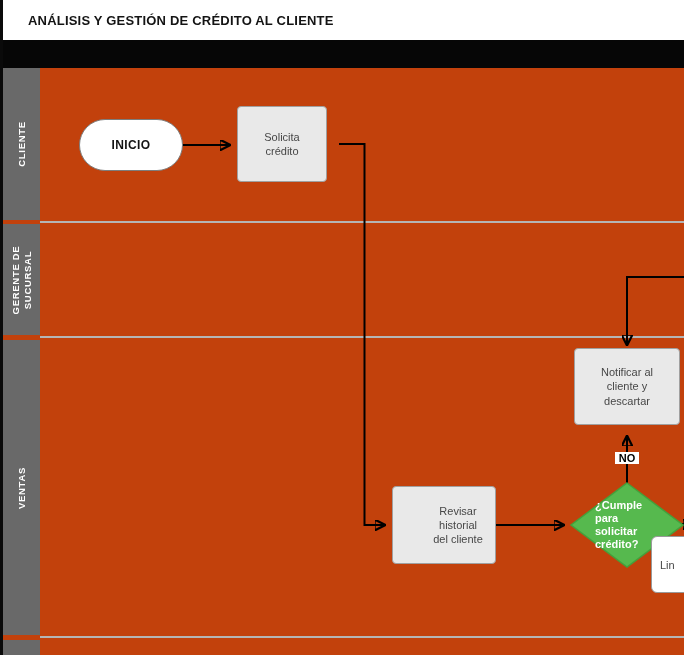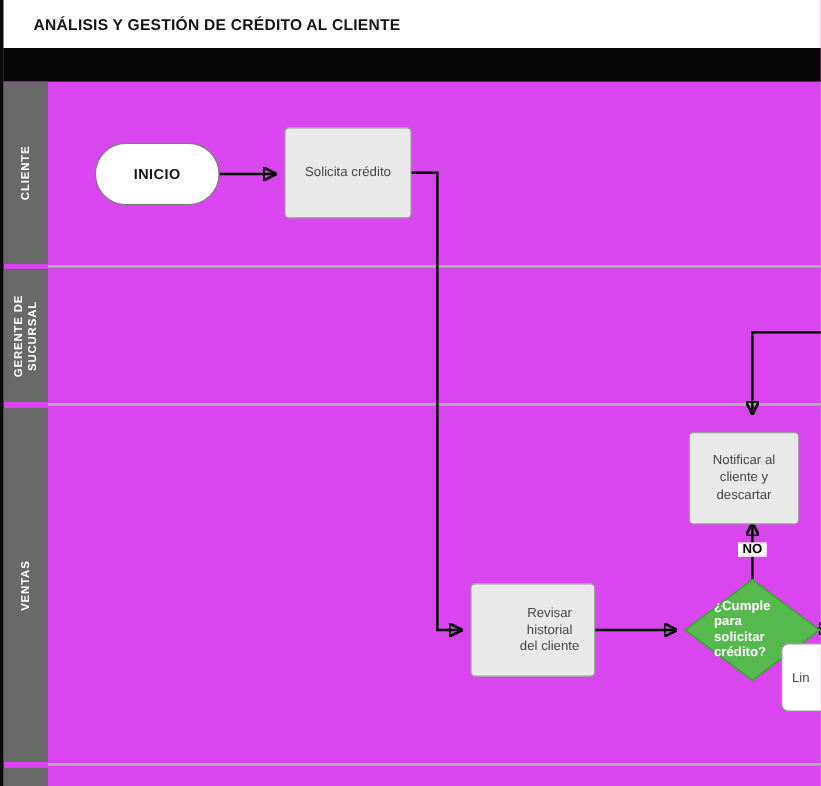--- a/index.html
+++ b/index.html
@@ -1,17 +1,17 @@
 <!DOCTYPE html>
 <html style="--decision-fill: #56b94e; --decision-stroke: #44a03c; --lane-label-bg: #696969; --process-fill: #e9e9e9; --divider: #b5b5b5;"><head>
 <meta charset="utf-8">
 <style>
   html,body{margin:0;padding:0;}
   .stage{
-    position:relative; width:684px; height:655px; background:#d946ef;
+    position:relative; width:684px; height:655px; background:#c2410c;
     overflow:hidden; font-family:"Liberation Sans", sans-serif;
   }
   .left-border{position:absolute;left:0;top:0;width:3px;height:655px;background:#0a0a0a;}
   .title-bar{
     position:absolute;left:3px;top:0;width:681px;height:40px;background:#fff;
     display:flex;align-items:center;
   }
   .title-bar .title{
     padding-left:25px;font-size:13px;font-weight:bold;color:#141414;letter-spacing:.2px;
   }
@@ -96,29 +96,29 @@
     <path d="M627,483 V436" marker-end="url(#arr)"></path>
     <path d="M695,277 H627 V345" marker-end="url(#arr)"></path>
     <path d="M678,524 H693" marker-end="url(#arr)"></path>
     <polygon points="627,483 683,525 627,567 571,525" style="fill:var(--decision-fill,#56b94e);stroke:var(--decision-stroke,#44a03c);stroke-width:1.5"></polygon>
   </svg>
 
   <div class="node terminator" style="left:79px;top:119px;width:104px;height:52px;">
     <span>INICIO</span>
   </div>
 
-  <div class="node process" style="left:237px;top:106px;width:106px;height:76px;">
+  <div class="node process" style="left:237px;top:106px;width:90px;height:76px;">
     <span>Solicita crédito</span>
   </div>
 
   <div class="node process" style="left:392px;top:486px;width:104px;height:78px;padding-left:39px;">
     <span>Revisar historial del cliente</span>
   </div>
 
-  <div class="node process" style="left:574px;top:360px;width:92px;height:77px;">
+  <div class="node process" style="left:574px;top:348px;width:106px;height:77px;">
     <span>Notificar al cliente y descartar</span>
   </div>
 
   <div class="decision-label" style="left:595px;top:485px;width:64px;height:80px;">¿Cumple para solicitar crédito?</div>
 
   <div class="edge-label" style="left:615px;top:452px;width:24px;">NO</div>
 
   <div class="partial-box" style="left:651px;top:536px;width:110px;height:57px;">
     <span>Lin</span>
   </div>

